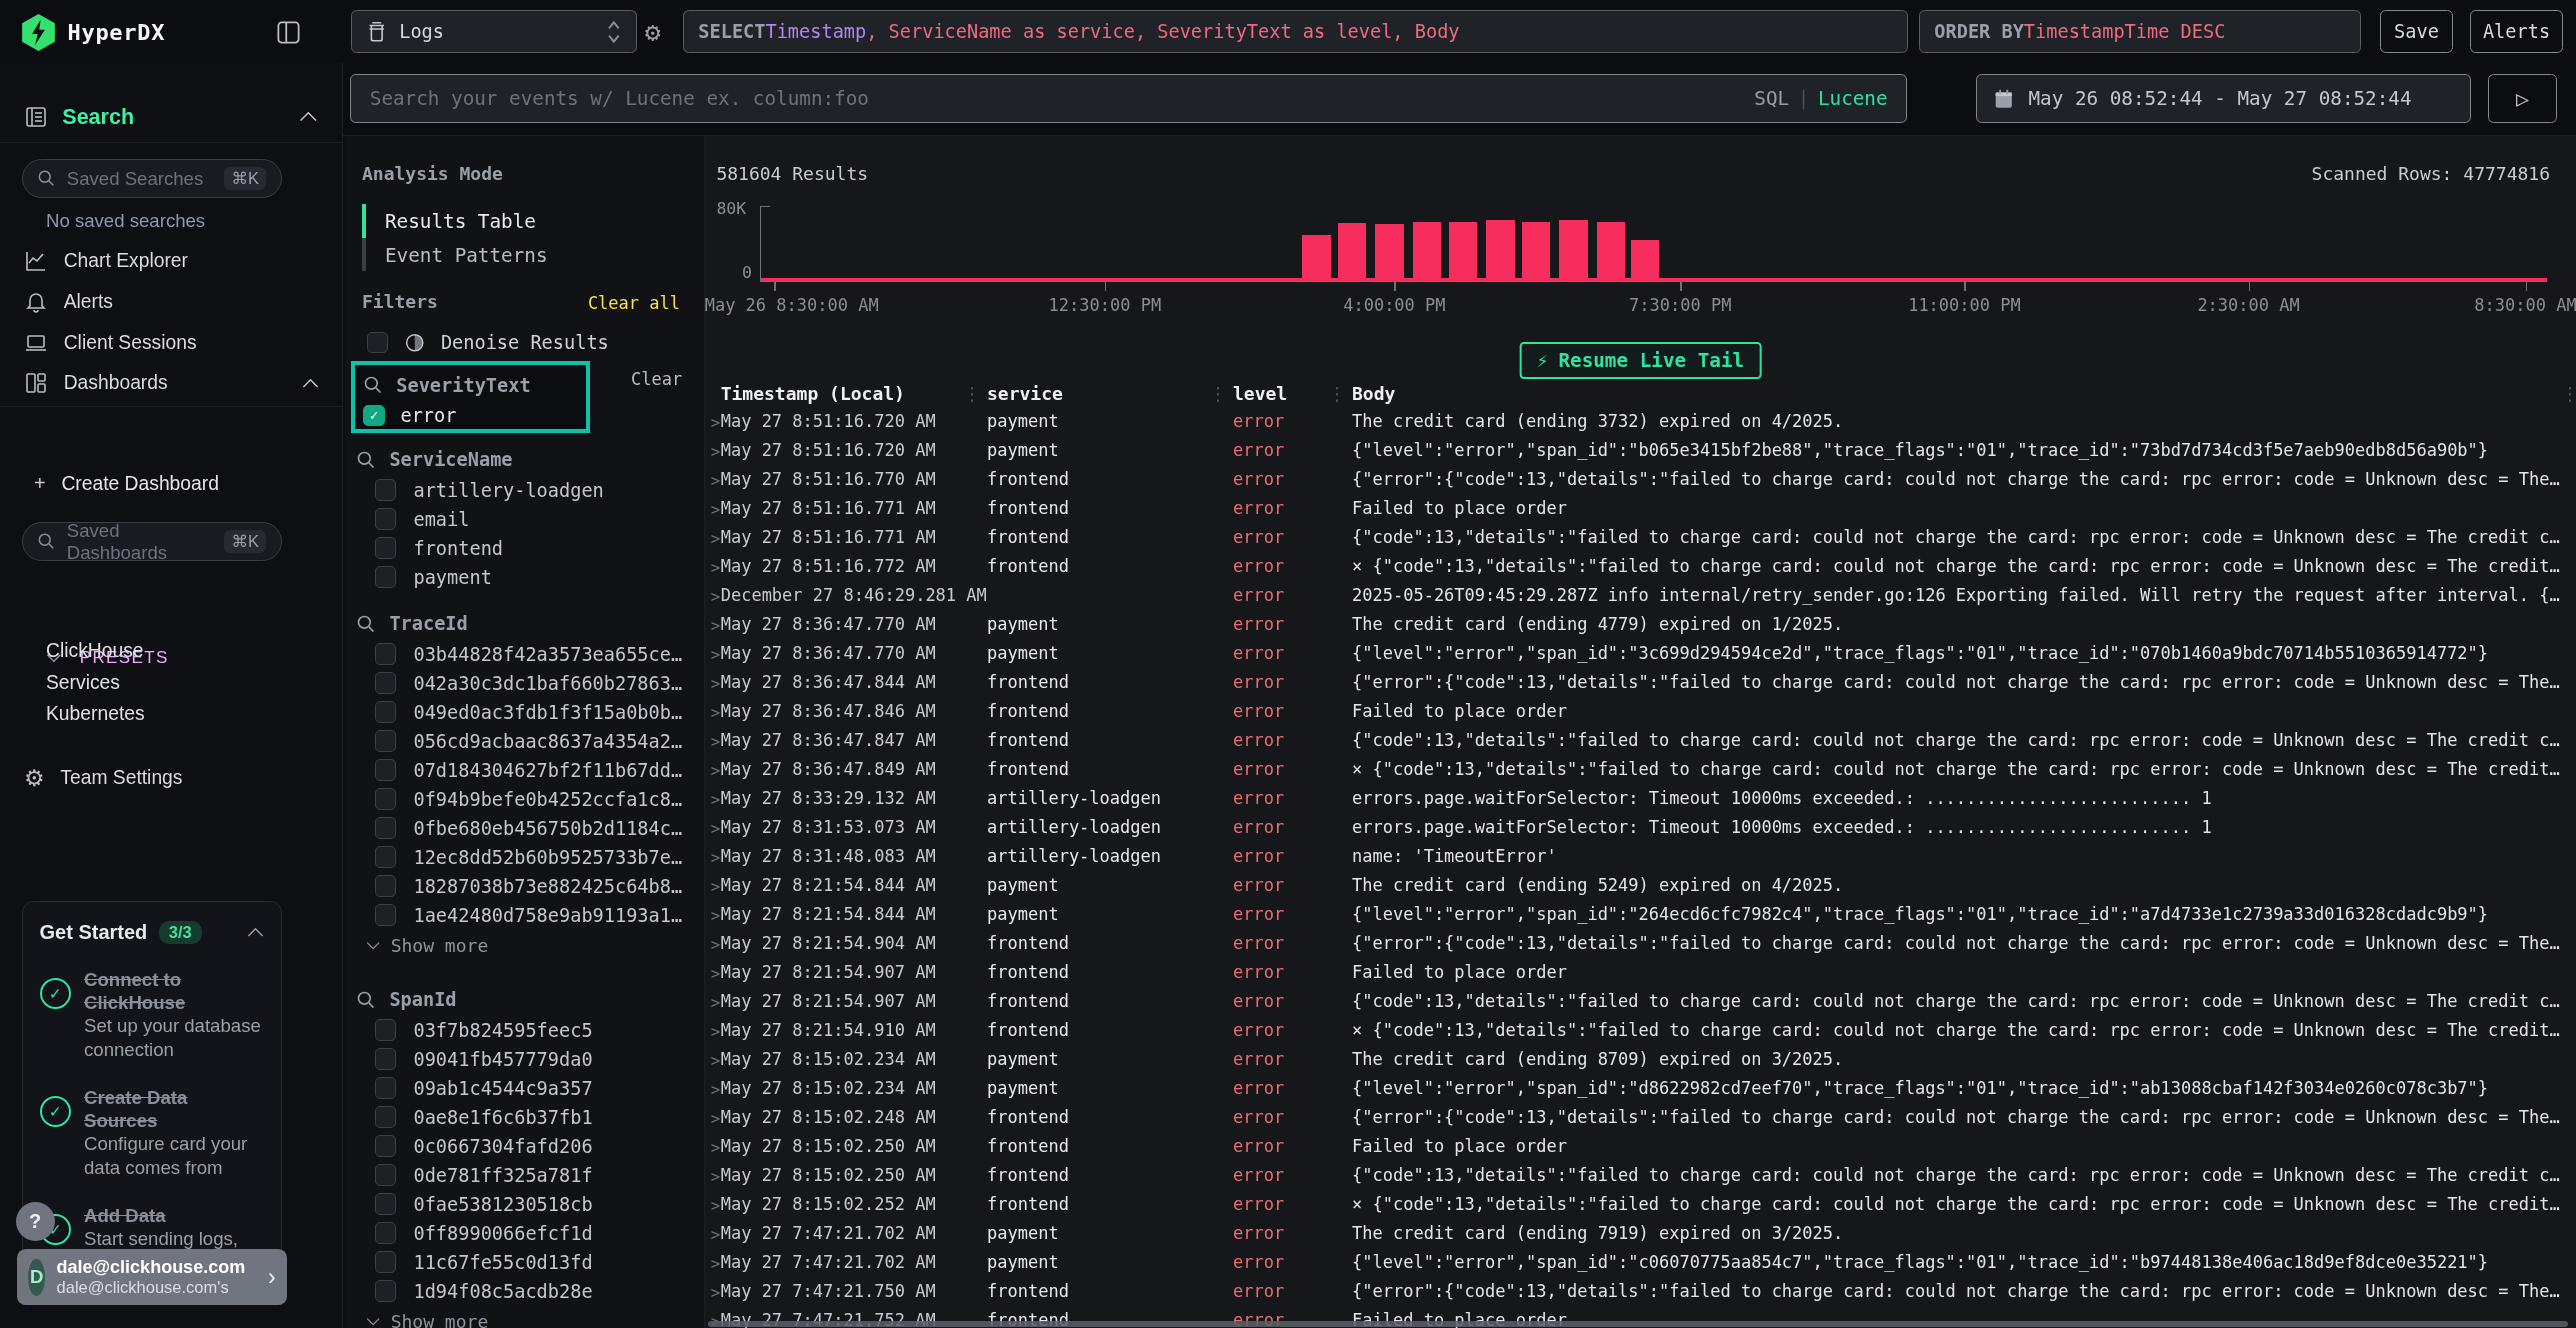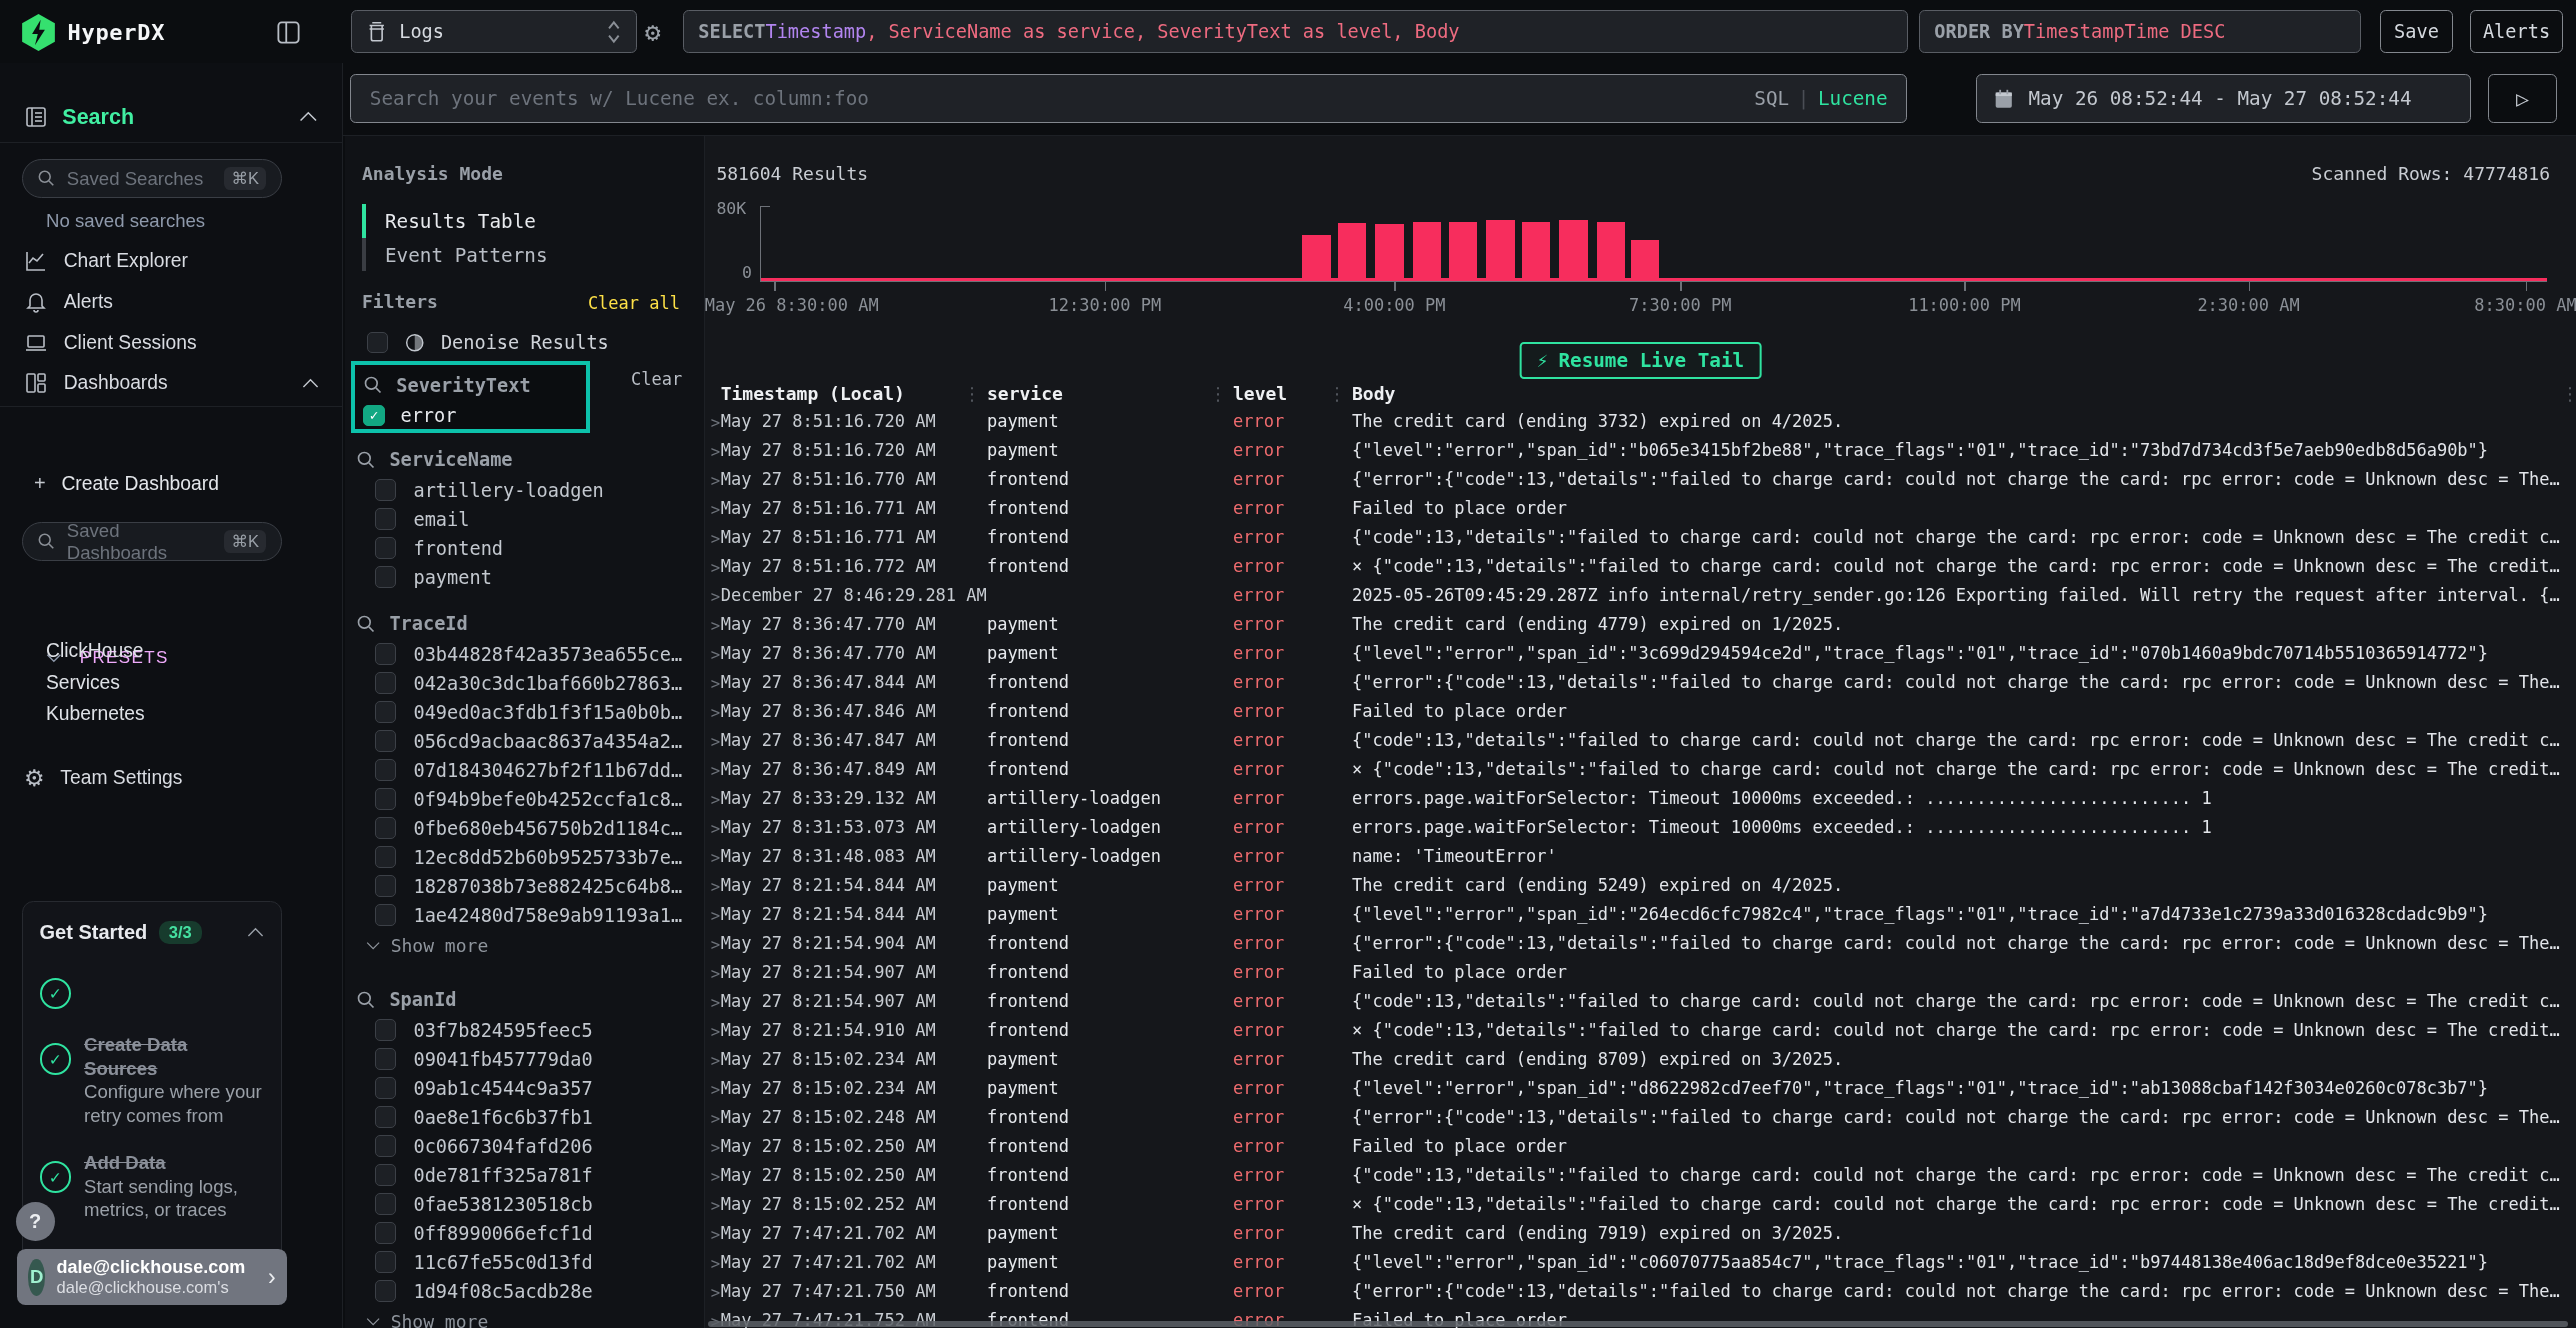--- a/index.html
+++ b/index.html
@@ -282,26 +282,30 @@
         <span class="gs-title">Get Started</span>
         <span class="gs-badge">3/3</span>
         <span class="grow"></span>
         <svg width="17" height="10.7" viewBox="0 0 24 14" fill="none" stroke="#9aa0a8" stroke-width="2">
             <polyline points="2,12 12,2 22,12"></polyline>
           </svg>
       </div>
       <div id="task-list">
           <div class="gs-task">
             <span class="gs-check">✓</span>
+            <div>
+              <div class="gs-tt">Connect to ClickHouse</div>
+              <div class="gs-td">Set up your database connection</div>
+            </div>
           </div>
           <div class="gs-task">
             <span class="gs-check">✓</span>
             <div>
               <div class="gs-tt">Create Data Sources</div>
-              <div class="gs-td">Configure where your retry comes from</div>
+              <div class="gs-td">Configure card your data comes from</div>
             </div>
           </div>
           <div class="gs-task">
             <span class="gs-check">✓</span>
             <div>
               <div class="gs-tt">Add Data</div>
               <div class="gs-td">Start sending logs, metrics, or traces</div>
             </div>
           </div>
         </div>

